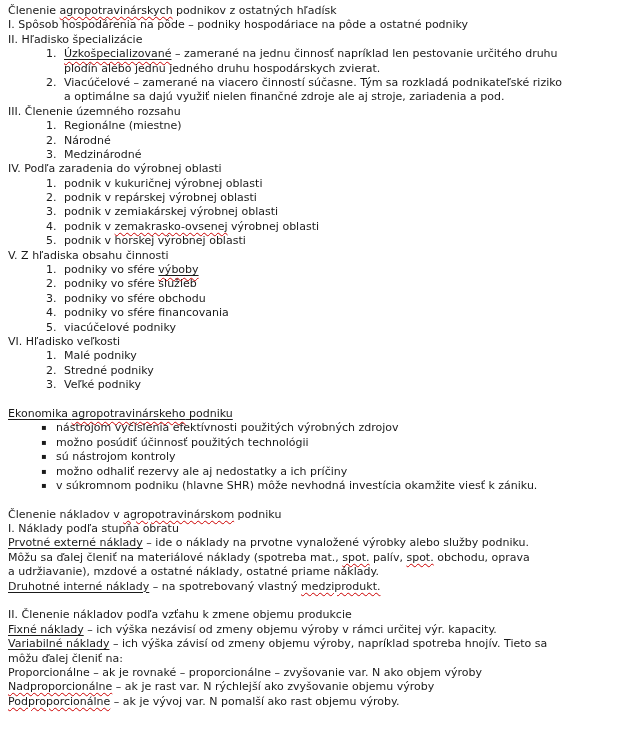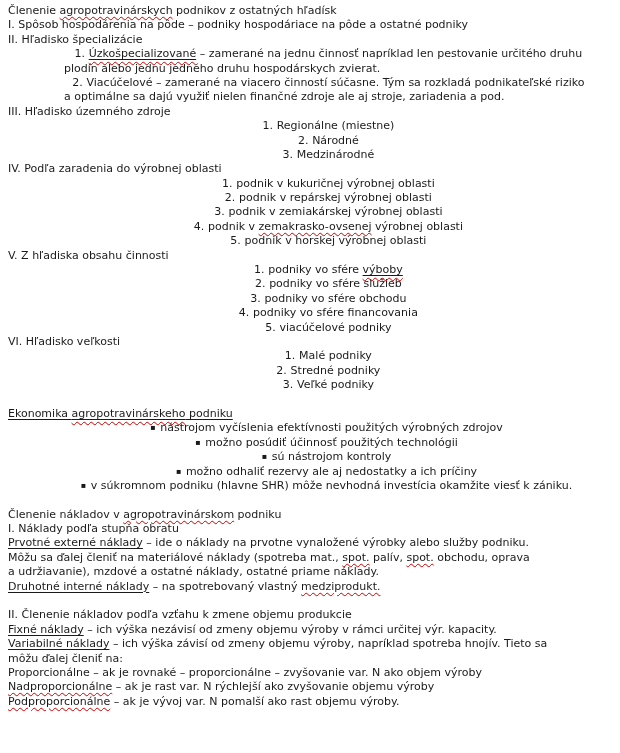--- a/index.html
+++ b/index.html
@@ -19,23 +19,23 @@
     padding: 4px 13px 0 8px;
     font-family: "DejaVu Sans", "Liberation Sans", sans-serif;
     font-size: 11px;
     line-height: 14.4px;
     color: #1a1a1a;
   }
   .line {
     white-space: nowrap;
     height: 14.4px;
   }
-  .line.num  { padding-left: 38px; text-align: center; }
+  .line.num  { padding-left: 38px; }
   .line.numc { padding-left: 56px; }
-  .line.bullet { padding-left: 33px; text-align: center; }
+  .line.bullet { padding-left: 33px; }
   .marker.num-marker {
     display: inline-block;
     width: 18px;
   }
   .marker.bullet-marker {
     display: inline-block;
     width: 15px;
     font-size: 8px;
     vertical-align: 1px;
   }
@@ -61,21 +61,21 @@
 <body>
 
 <div class="page">
     <div class="line para"><span class="seg">Členenie </span><span class="seg squiggle">agropotravinárskych</span><span class="seg"> podnikov z ostatných hľadísk</span></div>
     <div class="line para"><span class="seg">I. Spôsob hospodárenia na pôde – podniky hospodáriace na pôde a ostatné podniky</span></div>
     <div class="line para"><span class="seg">II. Hľadisko špecializácie</span></div>
     <div class="line num"><span class="marker num-marker">1.</span><span class="seg underline"><span class="seg squiggle nested">Úzkošpecializované</span></span><span class="seg"> – zamerané na jednu činnosť napríklad len pestovanie určitého druhu</span></div>
     <div class="line numc"><span class="seg">plodín alebo jednu jedného druhu hospodárskych zvierat.</span></div>
     <div class="line num"><span class="marker num-marker">2.</span><span class="seg">Viacúčelové – zamerané na viacero činností súčasne. Tým sa rozkladá podnikateľské riziko</span></div>
     <div class="line numc"><span class="seg">a optimálne sa dajú využiť nielen finančné zdroje ale aj stroje, zariadenia a pod.</span></div>
-    <div class="line para"><span class="seg">III. Hľadisko územného zdroje</span></div>
+    <div class="line para"><span class="seg">III. Členenie územného rozsahu</span></div>
     <div class="line num"><span class="marker num-marker">1.</span><span class="seg">Regionálne (miestne)</span></div>
     <div class="line num"><span class="marker num-marker">2.</span><span class="seg">Národné</span></div>
     <div class="line num"><span class="marker num-marker">3.</span><span class="seg">Medzinárodné</span></div>
     <div class="line para"><span class="seg">IV. Podľa zaradenia do výrobnej oblasti</span></div>
     <div class="line num"><span class="marker num-marker">1.</span><span class="seg">podnik v kukuričnej výrobnej oblasti</span></div>
     <div class="line num"><span class="marker num-marker">2.</span><span class="seg">podnik v repárskej výrobnej oblasti</span></div>
     <div class="line num"><span class="marker num-marker">3.</span><span class="seg">podnik v zemiakárskej výrobnej oblasti</span></div>
     <div class="line num"><span class="marker num-marker">4.</span><span class="seg">podnik v </span><span class="seg squiggle">zemakrasko-ovsenej</span><span class="seg"> výrobnej oblasti</span></div>
     <div class="line num"><span class="marker num-marker">5.</span><span class="seg">podnik v horskej výrobnej oblasti</span></div>
     <div class="line para"><span class="seg">V. Z hľadiska obsahu činnosti</span></div>

